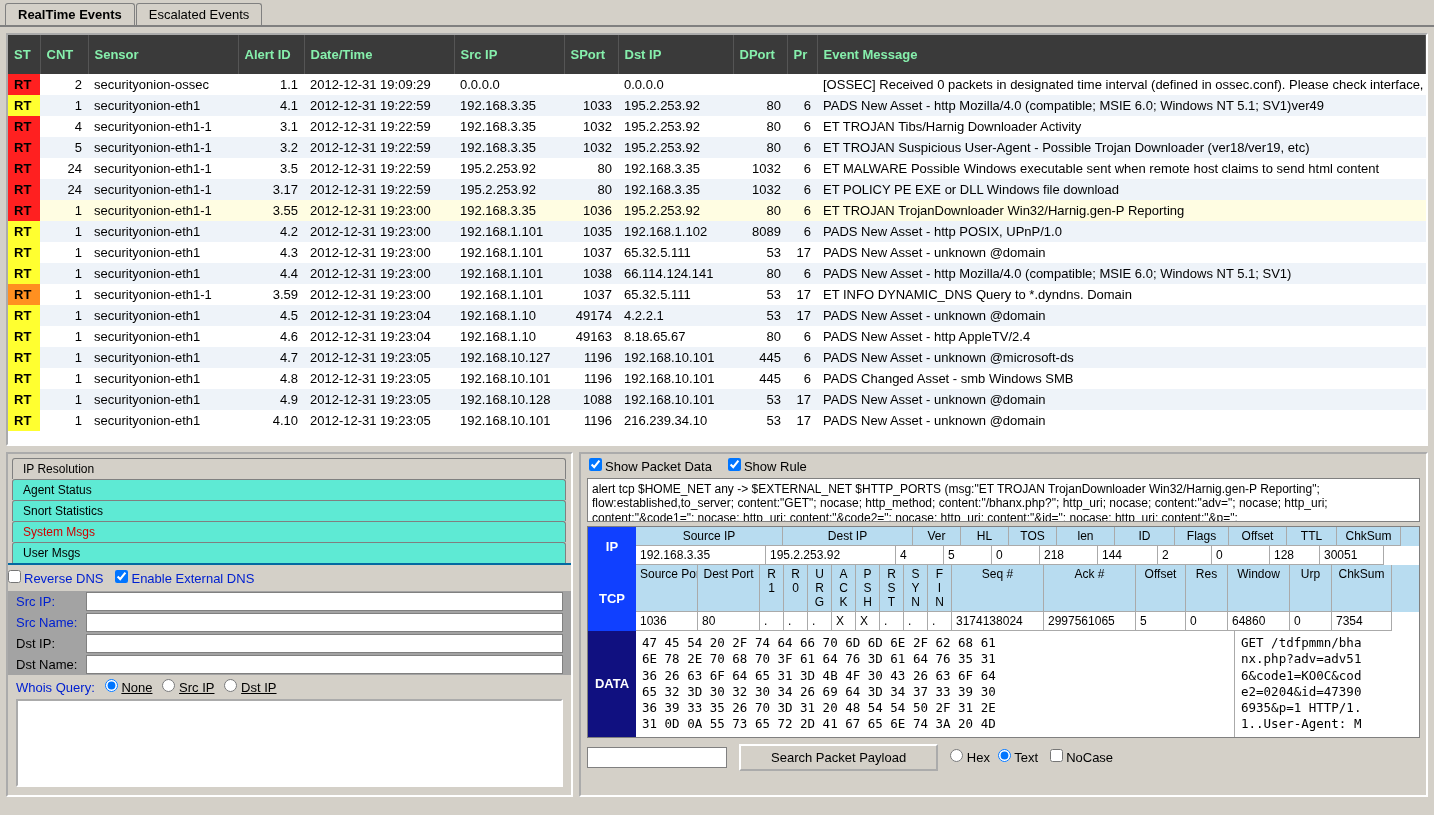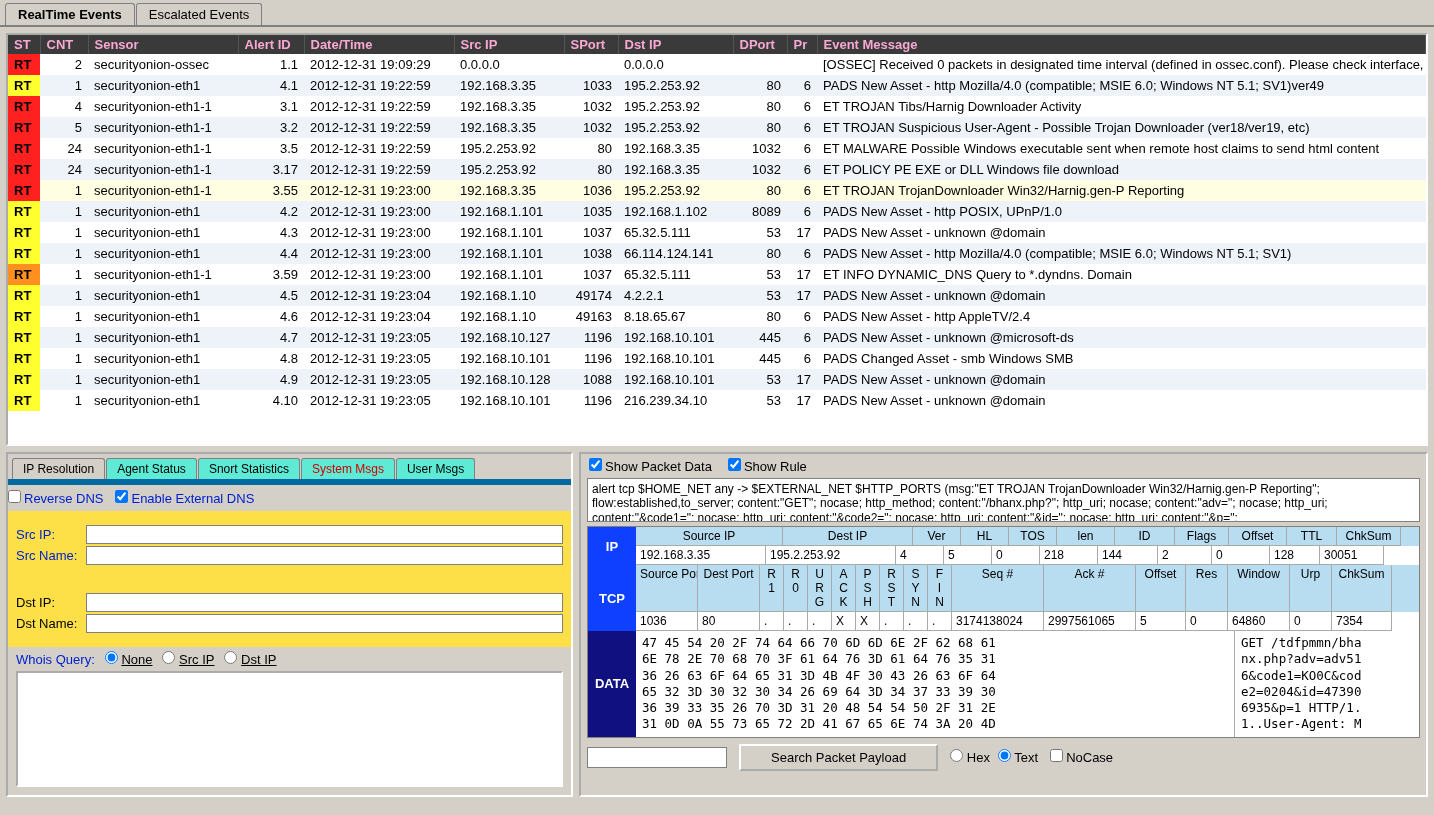--- a/index.html
+++ b/index.html
@@ -6,55 +6,55 @@
 body { background:#d4d0c8; font-size:13px; color:#000; width:1434px; height:815px; overflow:hidden; }
 
 
 .top-tabs { display:flex; background:#d4d0c8; padding:3px 5px 0 5px; border-bottom:2px solid #808080; }
 .top-tab { padding:3px 12px; border:1px solid #808080; border-bottom:none; background:#d4d0c8; cursor:pointer; font-size:13px; margin-right:1px; border-radius:3px 3px 0 0; }
 .top-tab.active { background:#d4d0c8; font-weight:bold; }
 
 
 .events-frame { margin:6px; border:2px inset #fff; background:#fff; height:413px; overflow:auto; position:relative; }
 .events-table { width:100%; border-collapse:collapse; font-size:13px; table-layout:fixed; }
-.events-table th { background:#3a3a3a; color:#f9a8d4; padding:2px 6px; font-weight:bold; border-right:1px solid #555; text-align:left; white-space:nowrap; overflow:hidden; }
+.events-table th { background:#3a3a3a; color:#86efac; padding:12px 6px; font-weight:bold; border-right:1px solid #555; text-align:left; white-space:nowrap; overflow:hidden; }
 .events-table td { padding:3px 6px; white-space:nowrap; overflow:hidden; text-overflow:clip; border:0; }
 .events-table tr.odd td { background:#eef3f9; }
 .events-table tr.even td { background:#fff; }
 .events-table tr.selected td { background:#fffde2; }
 .st-cell { width:28px; text-align:left; font-weight:bold; color:#000; }
 .st-red { background:#ff2020 !important; color:#000; }
 .st-yellow { background:#ffff30 !important; color:#000; }
 .st-orange { background:#ff9020 !important; color:#000; }
 .col-cnt { text-align:right; padding-right:10px; }
 .col-alert { text-align:right; padding-right:10px; }
 .col-sport { text-align:right; padding-right:10px; }
 .col-dport { text-align:right; padding-right:10px; }
 .col-pr { text-align:right; padding-right:10px; }
 
 
 .bottom { display:flex; margin:0 6px 6px 6px; gap:6px; height:345px; }
 .bottom-left { flex:0 0 567px; border:2px inset #fff; background:#d4d0c8; display:flex; flex-direction:column; }
 .bottom-right { flex:1; border:2px inset #fff; background:#d4d0c8; display:flex; flex-direction:column; }
 
 
-.sub-tabs { display:flex; border-bottom:6px solid #0369a1; background:#d4d0c8; padding:4px 4px 0 4px; }
+.sub-tabs { display:flex; border-bottom:2px solid #0369a1; background:#d4d0c8; padding:4px 4px 0 4px;flex-direction:column; }
 .sub-tab { padding:3px 10px; border:1px solid #808080; border-bottom:none; background:#5eead4; cursor:pointer; font-size:12px; margin-right:1px; border-radius:3px 3px 0 0; }
 .sub-tab.active { background:#d4d0c8; }
 .sub-tab.red { color:#d00000; }
 
 
 .dns-row { padding:5px 0; display:flex; gap:12px; font-size:13px; }
 .dns-row label { color:#0020d0; }
 .chk { margin-right:3px; }
 .field-row { display:flex; align-items:center; padding:1px 8px; }
 .field-row .lbl { width:70px; color:#0020d0; }
 .field-row.dst .lbl { color:#000; }
 .field-row input.txt { flex:1; border:1px solid #808080; padding:1px 4px; font-size:13px; background:#fff; }
-.bluebg { background:#fde047; padding:13px 0; }
+.bluebg { background:#a3a3a3; padding:0 0; }
 .whois-row { padding:4px 8px; color:#0020d0; display:flex; gap:10px; align-items:center; }
 .whois-row label { color:#000;text-decoration:underline; }
 .whois-text { flex:1; margin:0 8px 8px 8px; border:2px inset #fff; background:#fff; }
 
 
 .cb-row { padding:4px 8px; display:flex; gap:16px; }
 .rule-text { margin:0 6px 4px 6px; border:1px solid #808080; background:#fff; padding:3px 4px; font-size:12px; height:44px; overflow:hidden; line-height:1.2; }
 
 .pkt-table { margin:0 6px; border:1px solid #808080; }
 .pkt-row { display:flex; }

